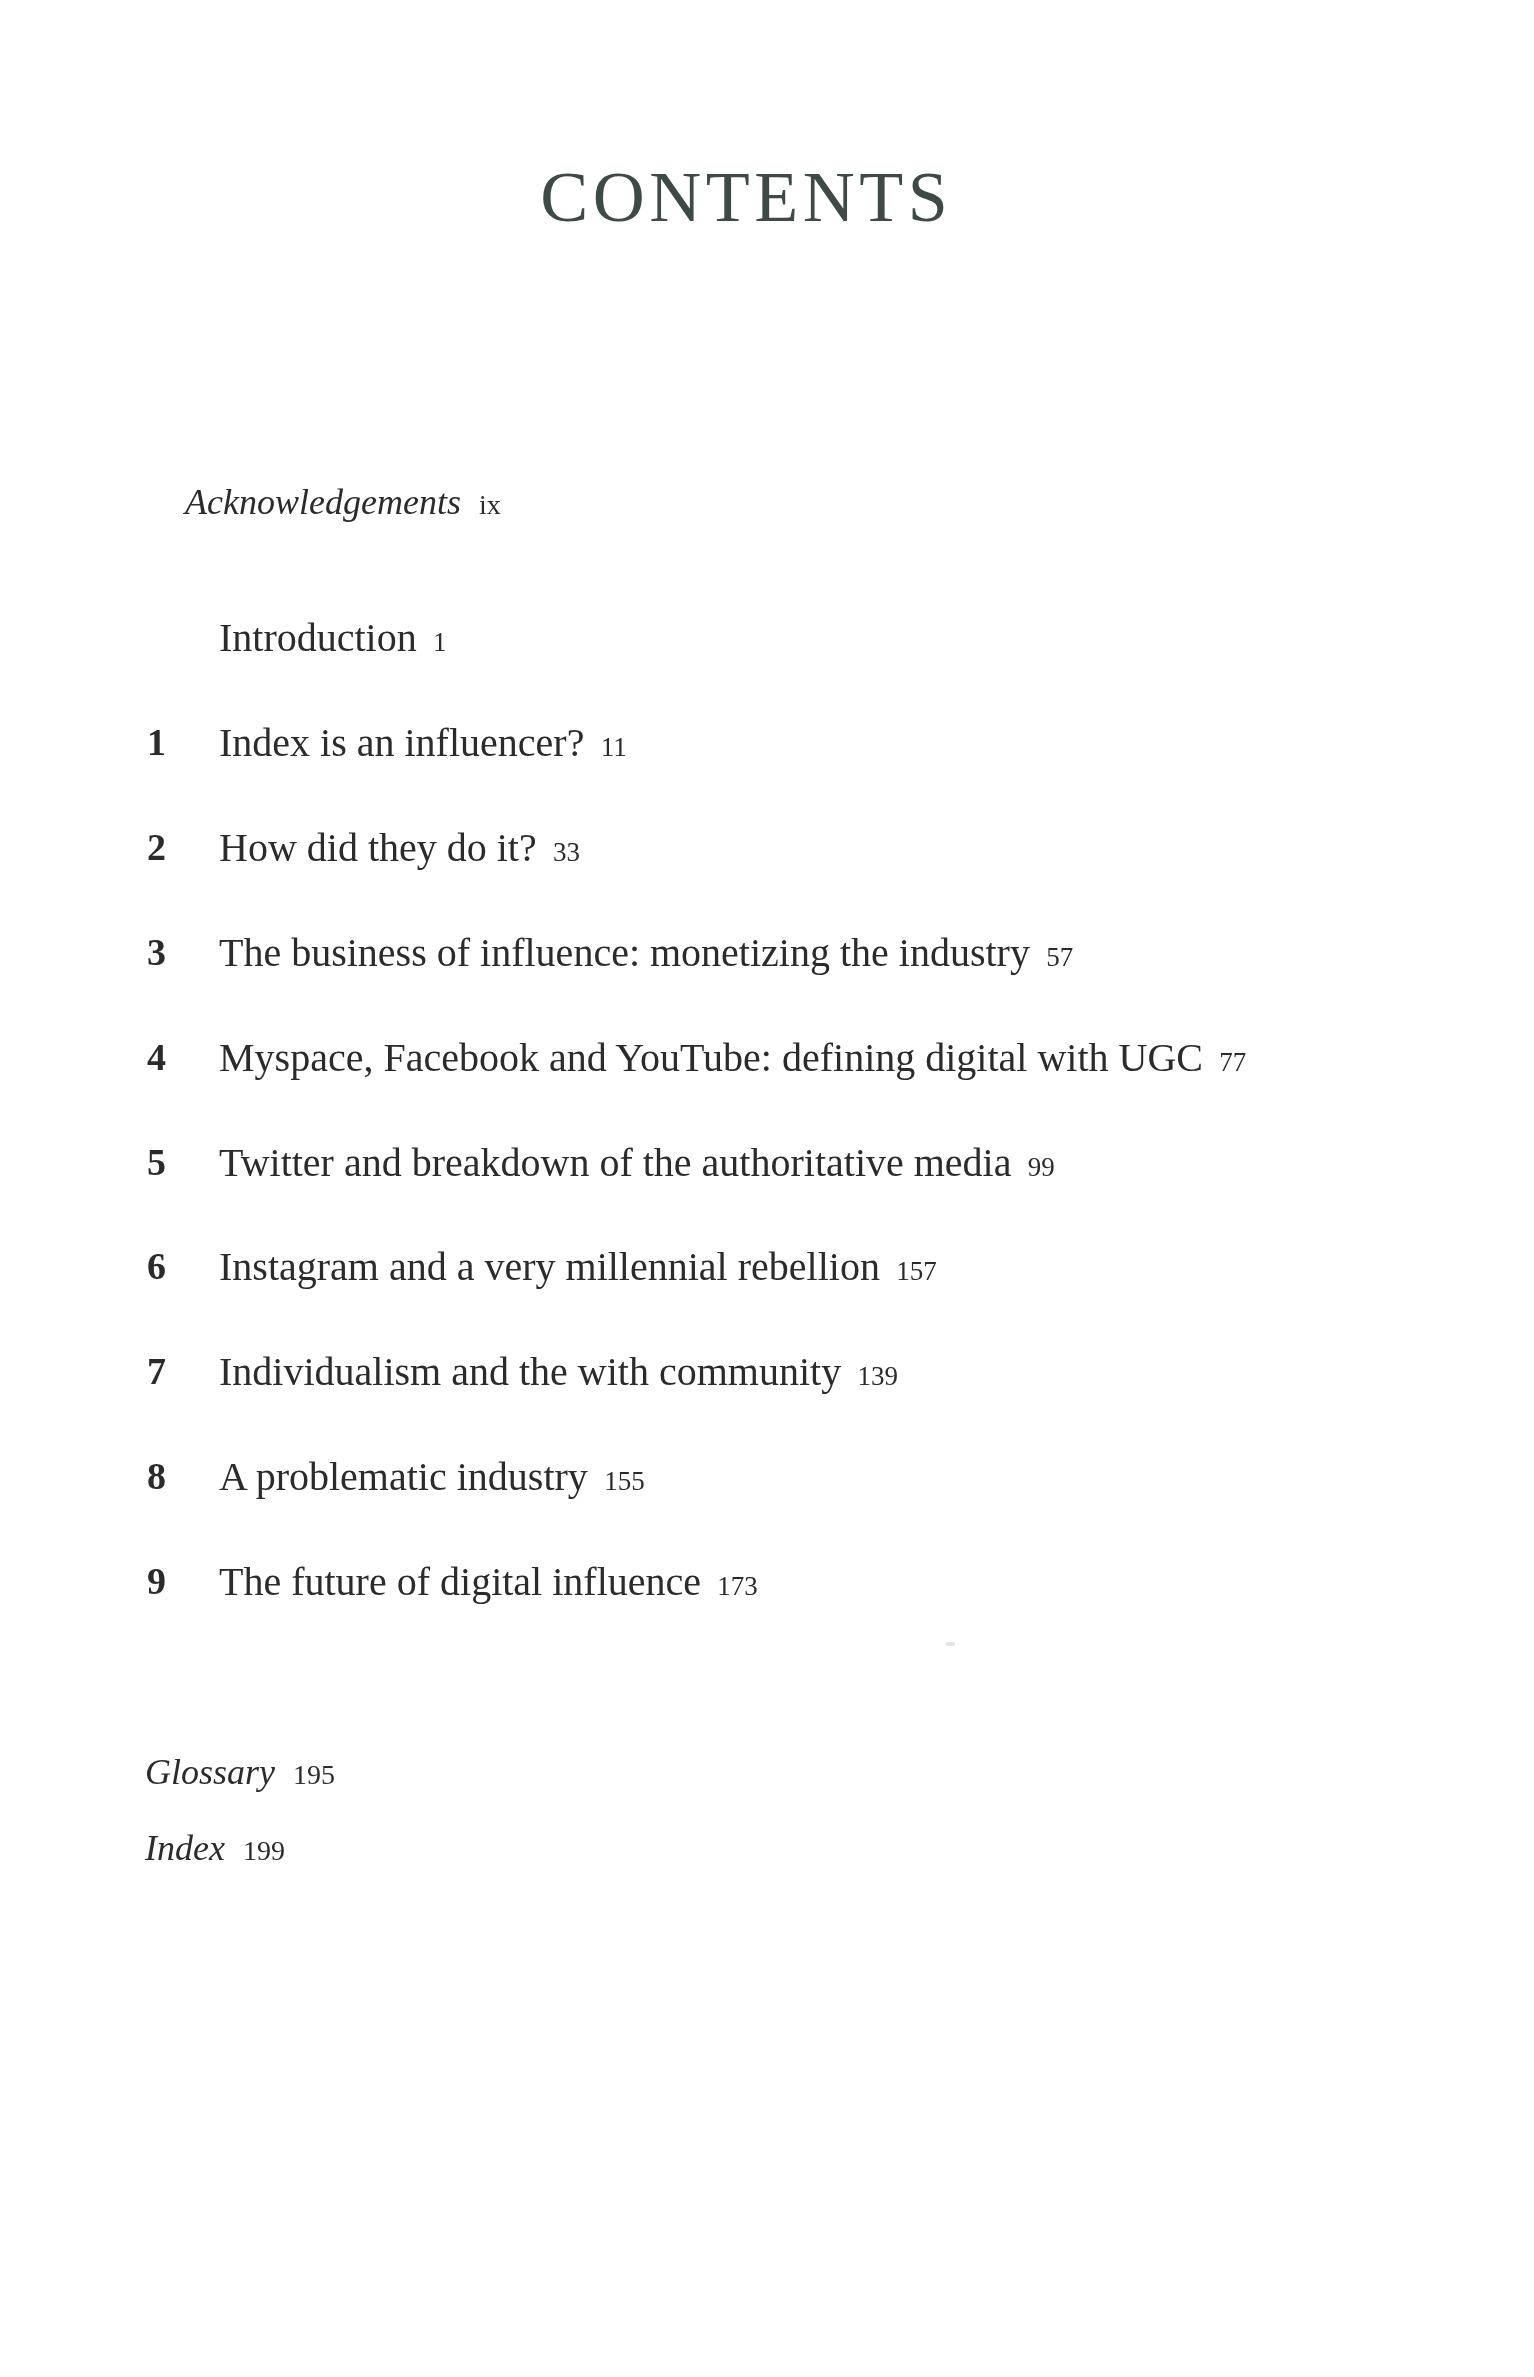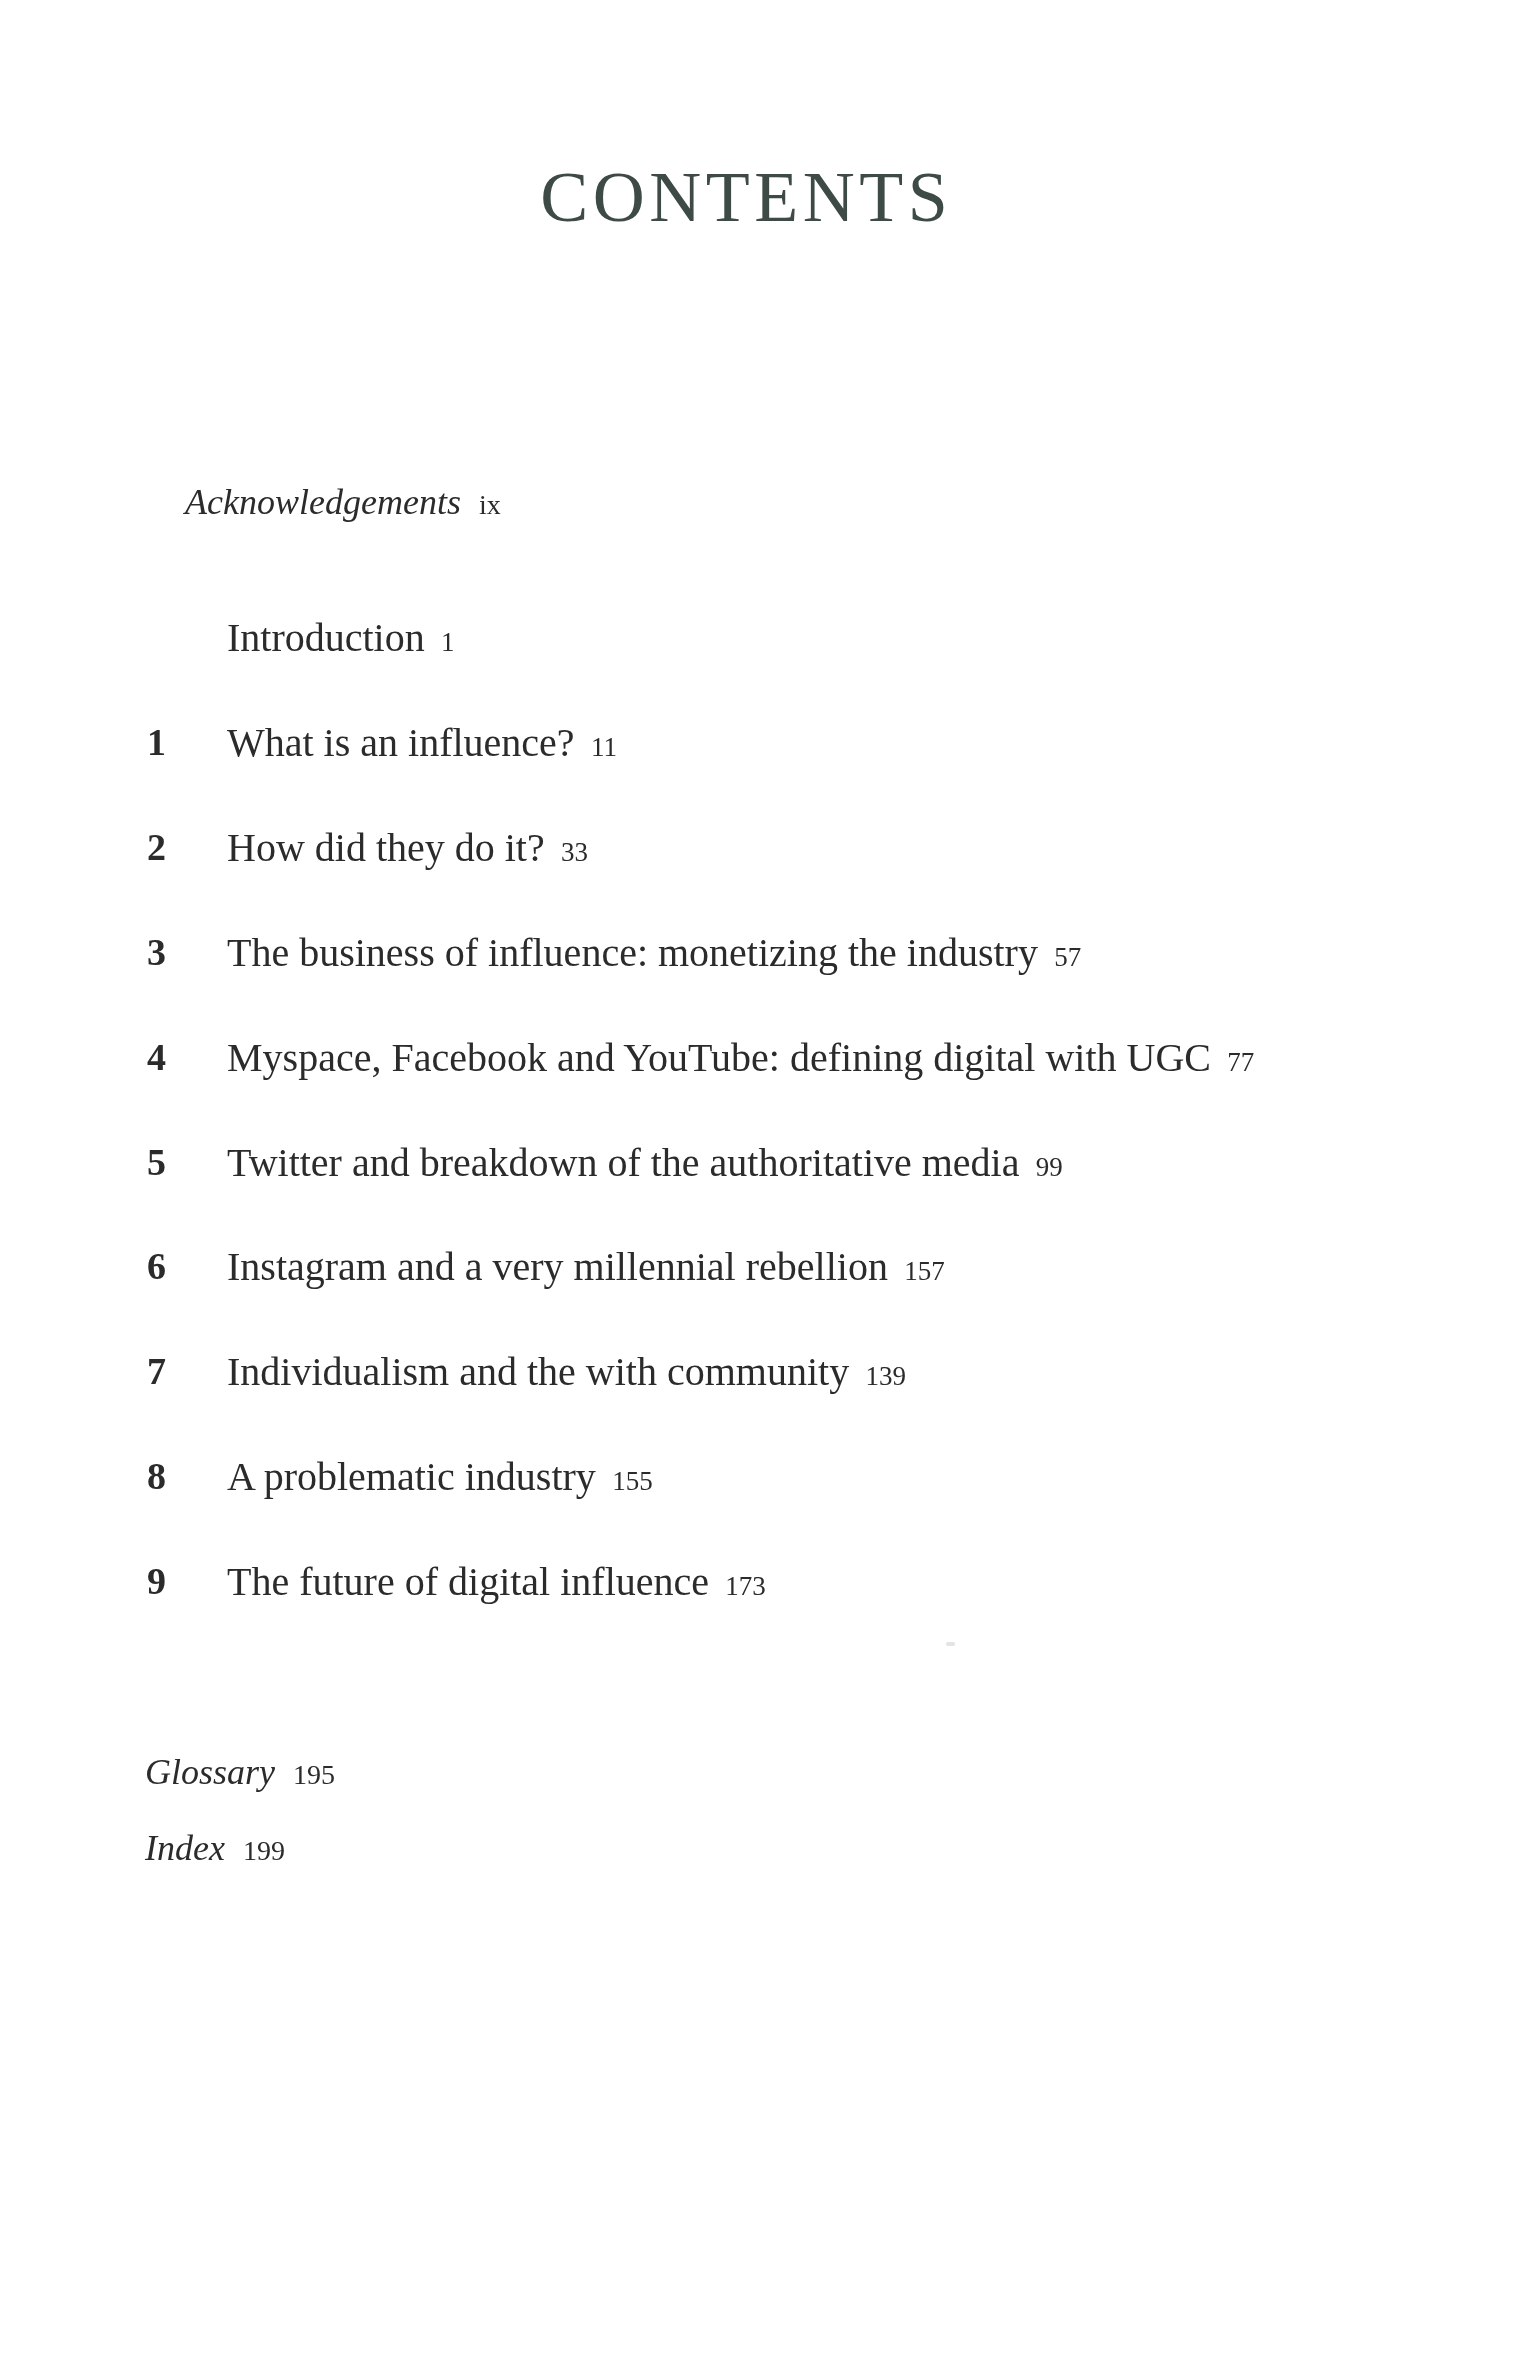--- a/index.html
+++ b/index.html
@@ -48,21 +48,21 @@
     font-size: 40px;
   }
   .chapter .num {
     position: absolute;
     left: 0;
     font-weight: bold;
     font-size: 38px;
   }
   .chapter .title {
     position: absolute;
-    left: 80px;
+    left: 72px;
   }
   .chapter .title .page-num {
     font-size: 27px;
     margin-left: 16.3px;
   }
   .smudge {
     position: absolute;
     width: 9px;
     height: 3.6px;
     background: #e4e4e4;
@@ -79,21 +79,21 @@
 <div class="entry front-matter" style="left:149px; top:484px;margin-left:36px;">
   <span>Acknowledgements</span><span class="page-num">ix</span>
 </div>
 
 <div class="entry chapter" style="left:147px; top:618px;">
   <span class="title"><span>Introduction</span><span class="page-num">1</span></span>
 </div>
 
 <div class="entry chapter" style="left:147px; top:723px;">
   <span class="num">1</span>
-  <span class="title"><span>What is an influence?</span><span class="page-num">11</span></span>
+  <span class="title"><span>Index is an influencer?</span><span class="page-num">11</span></span>
 </div>
 
 <div class="entry chapter" style="left:147px; top:828px;">
   <span class="num">2</span>
   <span class="title"><span>How did they do it?</span><span class="page-num">33</span></span>
 </div>
 
 <div class="entry chapter" style="left:147px; top:933px;">
   <span class="num">3</span>
   <span class="title"><span>The business of influence: monetizing the industry</span><span class="page-num">57</span></span>

